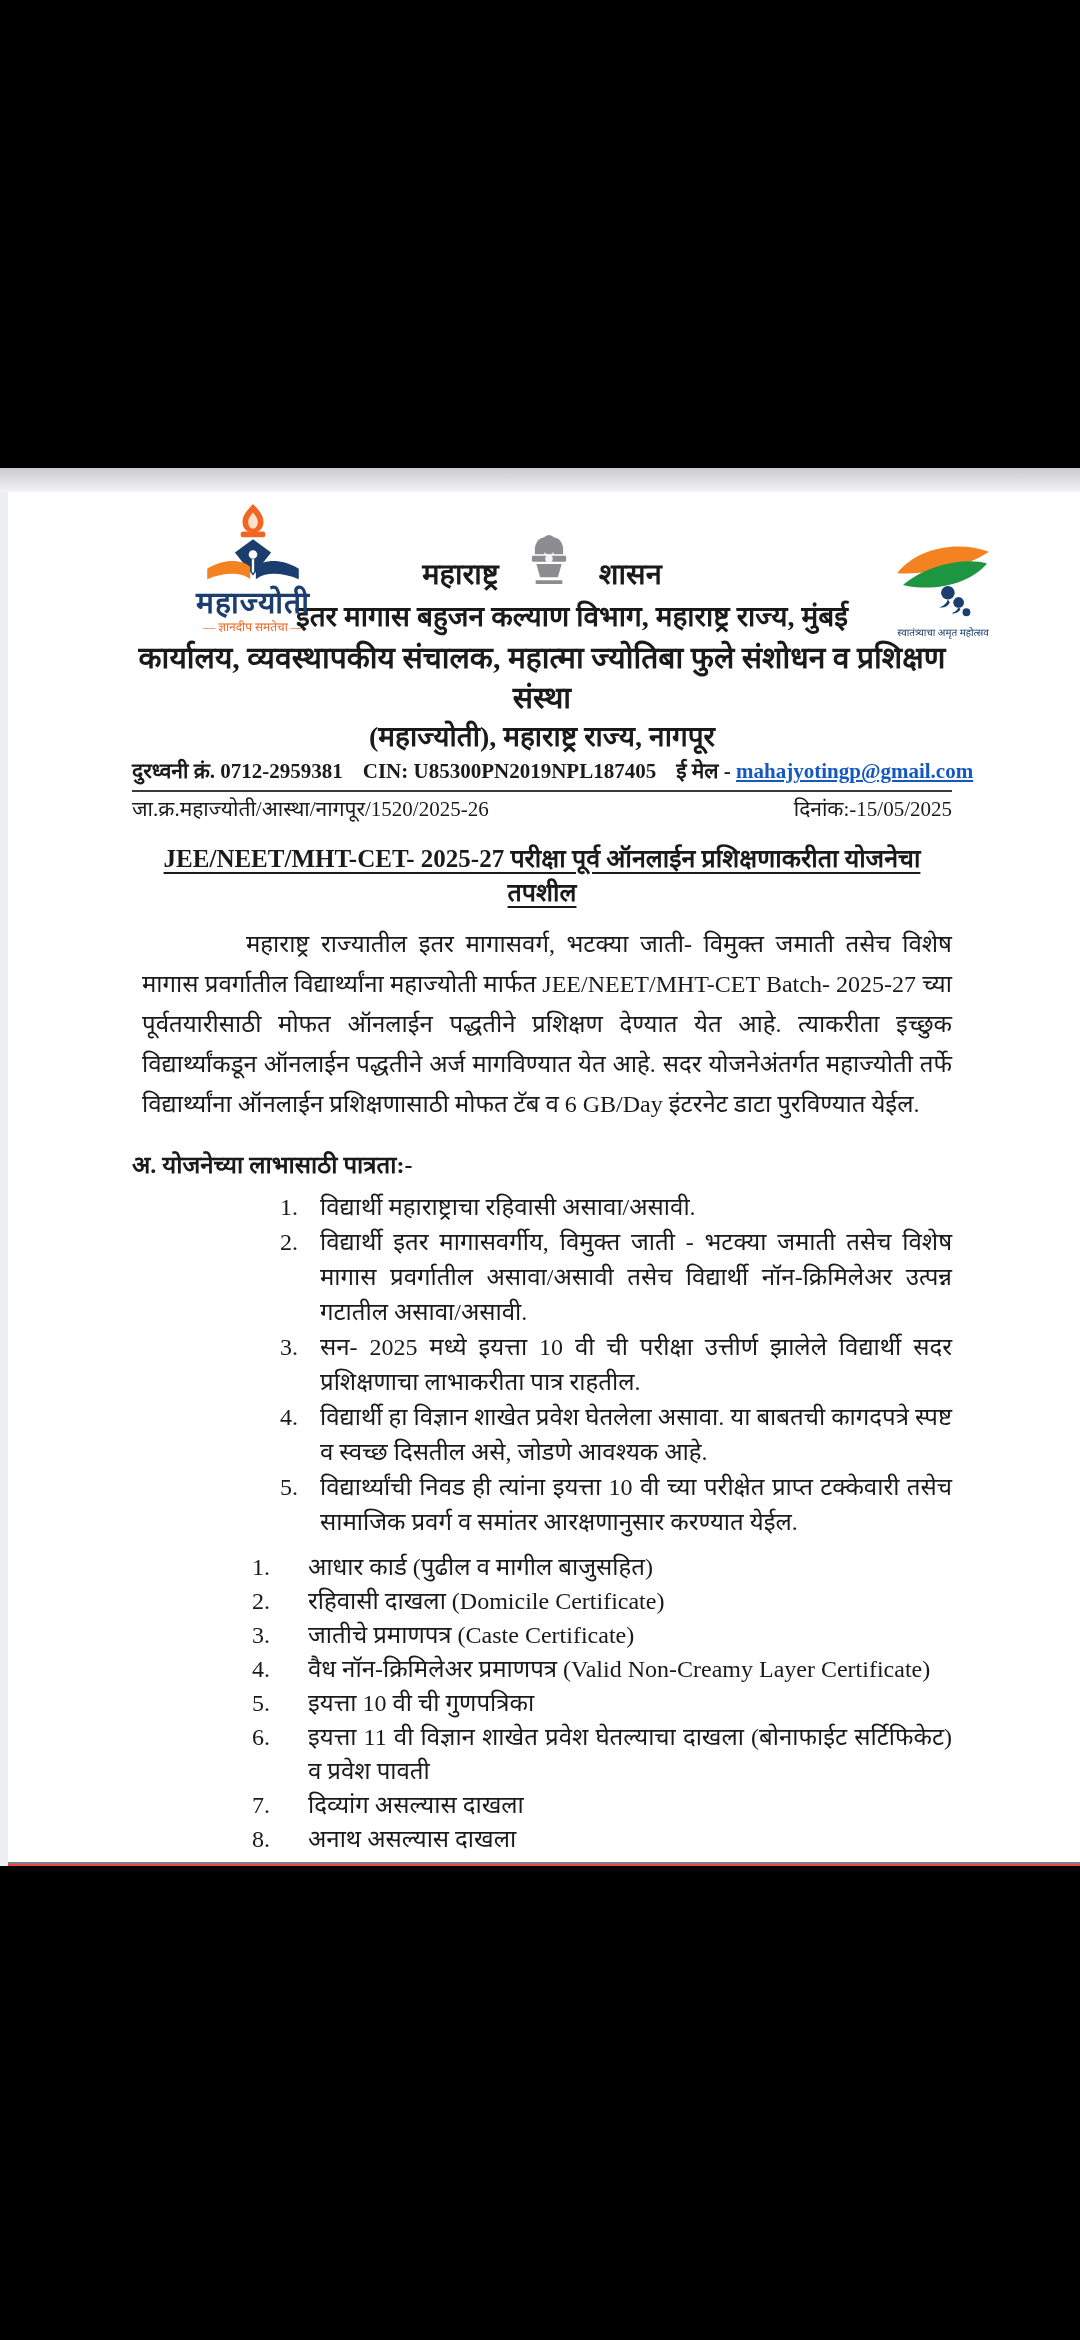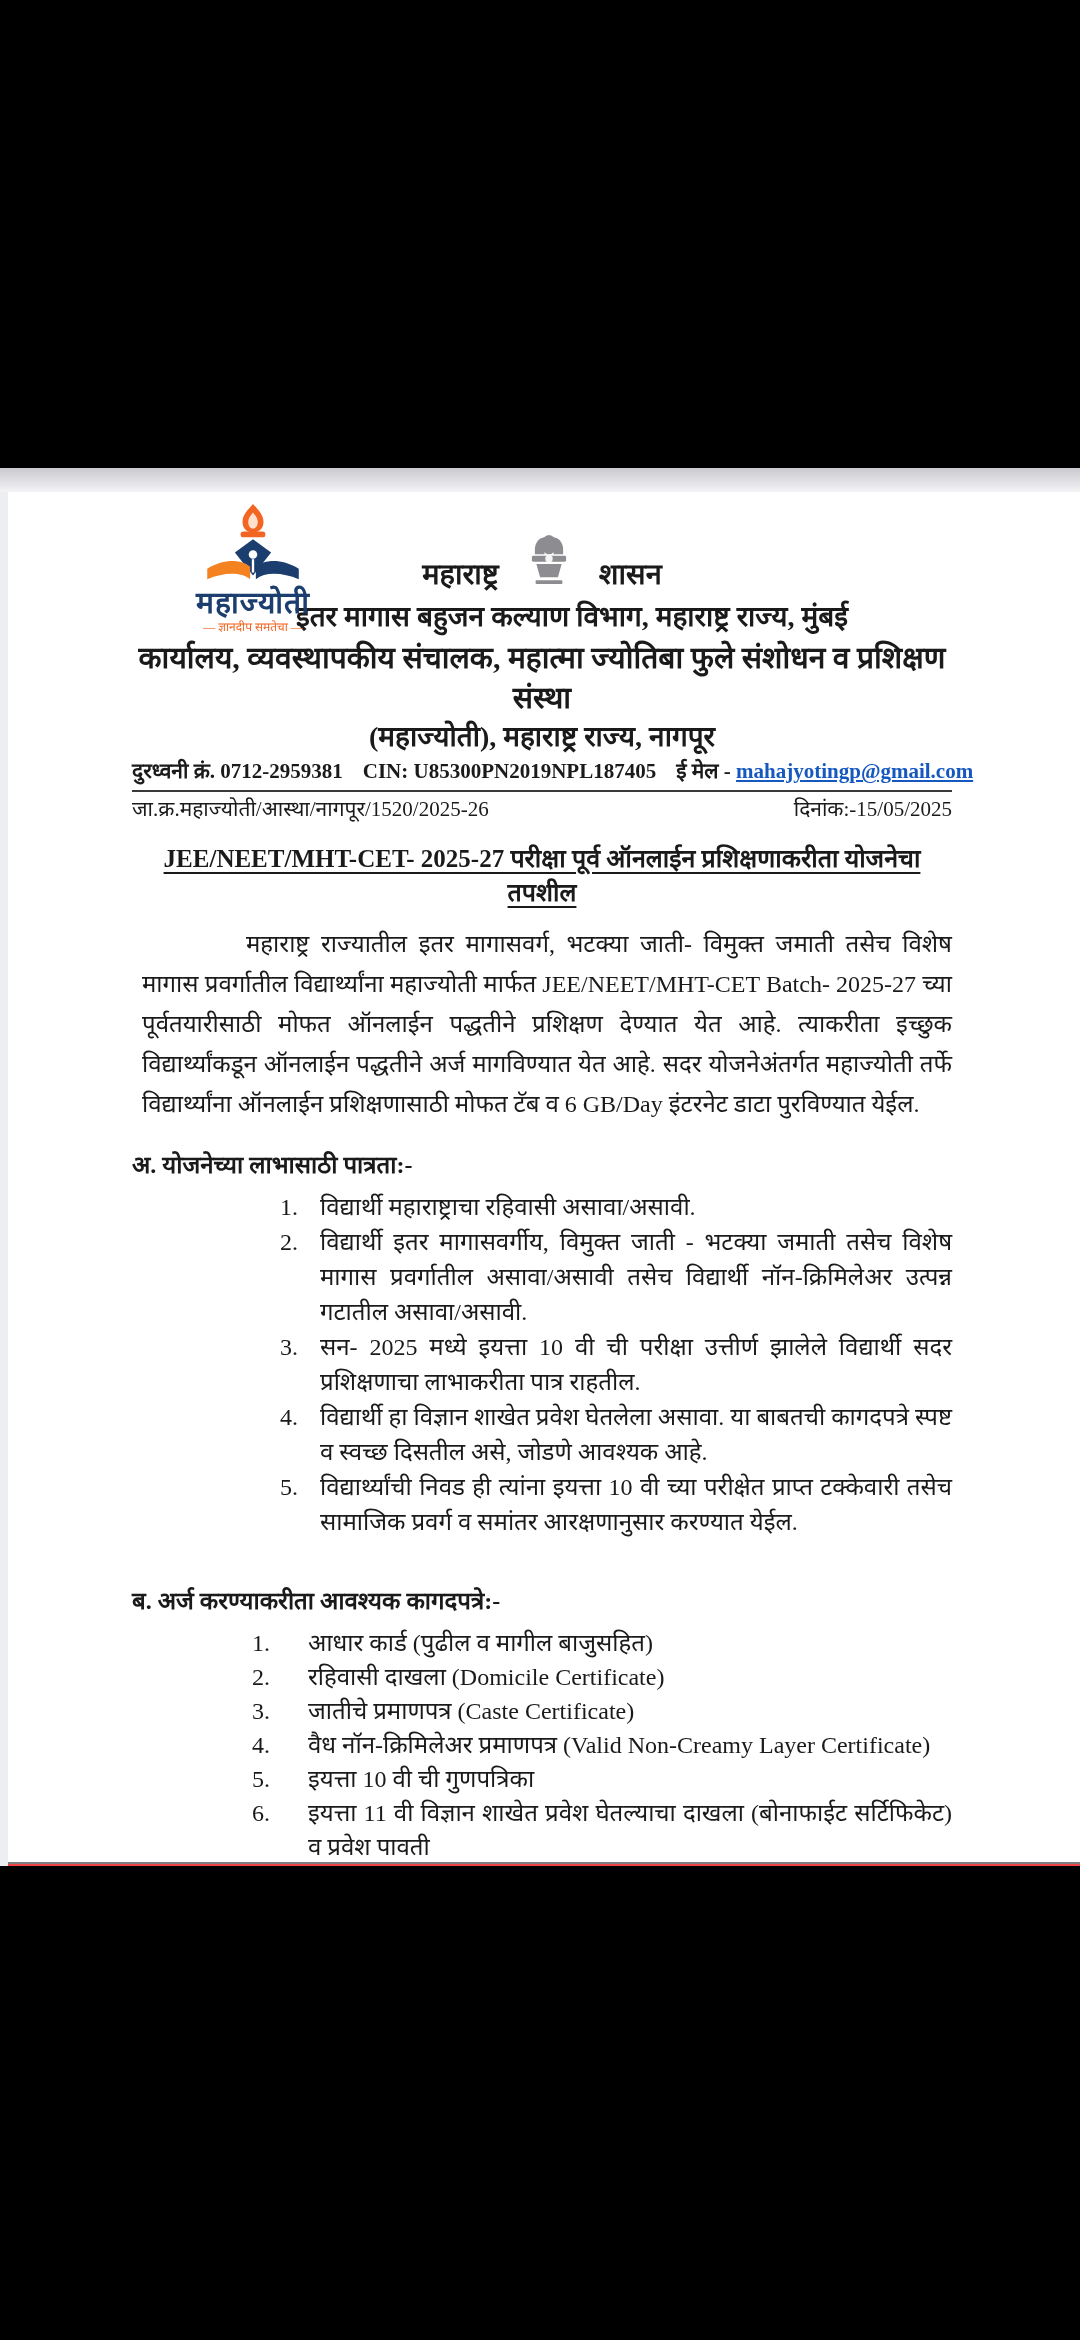--- a/index.html
+++ b/index.html
@@ -84,20 +84,32 @@
         <path d="M60 39 L79 53 L60 77 L41 53 Z" fill="#1b3e6f"></path>
         <circle cx="60" cy="55" r="4.5" fill="#fff"></circle>
         <path d="M60 60 L60 74" stroke="#fff" stroke-width="2.5"></path>
         <path d="M12 70 C30 59 48 60 57 68 L57 81 C47 73 29 74 12 81 Z" fill="#f58220"></path>
         <path d="M108 70 C90 59 72 60 63 68 L63 81 C73 73 91 74 108 81 Z" fill="#1b3e6f"></path>
       </svg>
       <div class="logo-name">महाज्योती</div>
       <div class="logo-tagline">— ज्ञानदीप समतेचा —</div>
     </div>
 
+    <div class="logo-right">
+      <svg viewBox="0 0 110 84" width="108" height="82" aria-hidden="true">
+        <path d="M8 34 C28 8 70 0 102 12 C82 26 42 36 8 34 Z" fill="#f58220"></path>
+        <path d="M14 46 C40 24 80 18 100 24 C84 44 46 54 14 46 Z" fill="#1e9641"></path>
+        <circle cx="60" cy="54" r="7" fill="#1b3e6f"></circle>
+        <path d="M60 61 C58 66 55 68 51 69 C56 70 60 68 62 64 Z" fill="#1b3e6f"></path>
+        <circle cx="71" cy="64" r="5.5" fill="#1b3e6f"></circle>
+        <path d="M71 69 C69 73 67 74 64 75 C68 76 71 74 73 71 Z" fill="#1b3e6f"></path>
+        <circle cx="79" cy="74" r="4" fill="#1b3e6f"></circle>
+      </svg>
+      <div class="logo-caption">स्वातंत्र्याचा अमृत महोत्सव</div>
+    </div>
 
     <div class="gov-line">
       <span>महाराष्ट्र</span>
       <svg viewBox="0 0 64 78" width="48" height="58" aria-hidden="true">
         <g fill="#8d8d91">
           <ellipse cx="32" cy="17" rx="10" ry="13"></ellipse>
           <path d="M13 22 C14 13 19 8 26 7 L26 30 L13 30 Z"></path>
           <path d="M51 22 C50 13 45 8 38 7 L38 30 L51 30 Z"></path>
           <rect x="9" y="32" width="46" height="8" rx="2"></rect>
           <circle cx="32" cy="36" r="5" fill="#ffffff" opacity="0.9"></circle>
@@ -125,21 +137,20 @@
 
     <h2 class="section-heading">अ. योजनेच्या लाभासाठी पात्रता:-</h2>
     <ol class="doc-list">
         <li>विद्यार्थी महाराष्ट्राचा रहिवासी असावा/असावी.</li>
         <li>विद्यार्थी इतर मागासवर्गीय, विमुक्त जाती - भटक्या जमाती तसेच विशेष मागास प्रवर्गातील असावा/असावी तसेच विद्यार्थी नॉन-क्रिमिलेअर उत्पन्न गटातील असावा/असावी.</li>
         <li>सन- 2025 मध्ये इयत्ता 10 वी ची परीक्षा उत्तीर्ण झालेले विद्यार्थी सदर प्रशिक्षणाचा लाभाकरीता पात्र राहतील.</li>
         <li>विद्यार्थी हा विज्ञान शाखेत प्रवेश घेतलेला असावा. या बाबतची कागदपत्रे स्पष्ट व स्वच्छ दिसतील असे, जोडणे आवश्यक आहे.</li>
         <li>विद्यार्थ्यांची निवड ही त्यांना इयत्ता 10 वी च्या परीक्षेत प्राप्त टक्केवारी तसेच सामाजिक प्रवर्ग व समांतर आरक्षणानुसार करण्यात येईल.</li>
       </ol>
 
-    <h2 class="section-heading" style="margin-top:46px;">ब. अर्ज करण्याकरीता आवश्यक कागदपत्रे:-</h2>
     <ol class="doc-list wide-gap">
         <li>आधार कार्ड (पुढील व मागील बाजुसहित)</li>
         <li>रहिवासी दाखला (Domicile Certificate)</li>
         <li>जातीचे प्रमाणपत्र (Caste Certificate)</li>
         <li>वैध नॉन-क्रिमिलेअर प्रमाणपत्र (Valid Non-Creamy Layer Certificate)</li>
         <li>इयत्ता 10 वी ची गुणपत्रिका</li>
         <li>इयत्ता 11 वी विज्ञान शाखेत प्रवेश घेतल्याचा दाखला (बोनाफाईट सर्टिफिकेट) व प्रवेश पावती</li>
         <li>दिव्यांग असल्यास दाखला</li>
         <li>अनाथ असल्यास दाखला</li>
       </ol>

